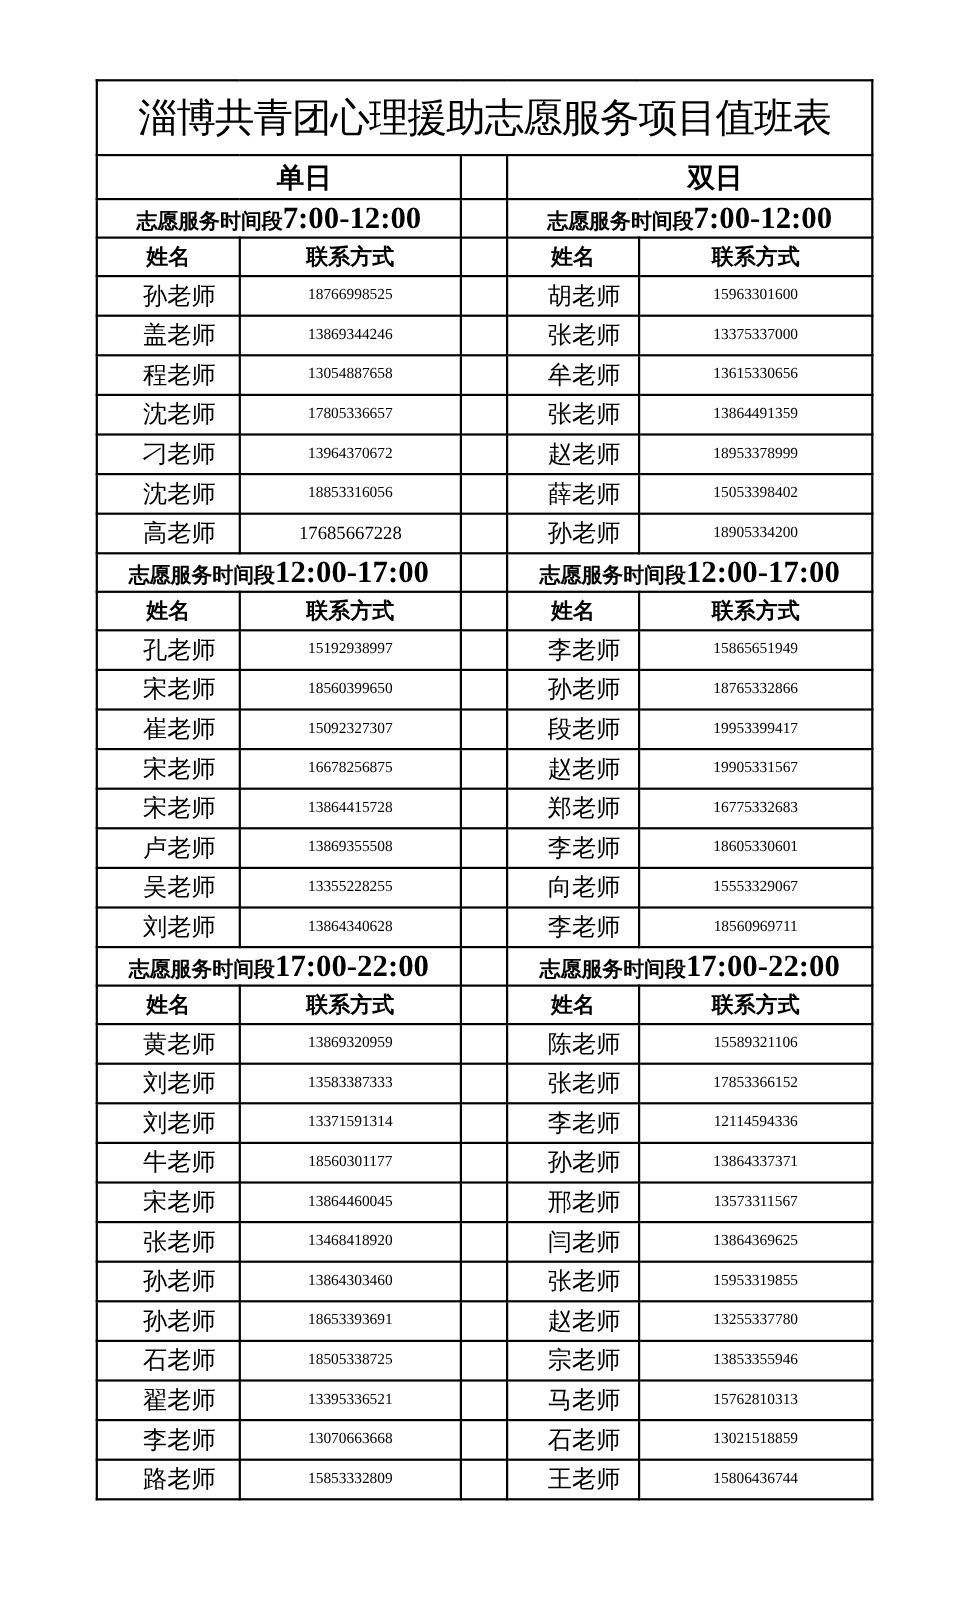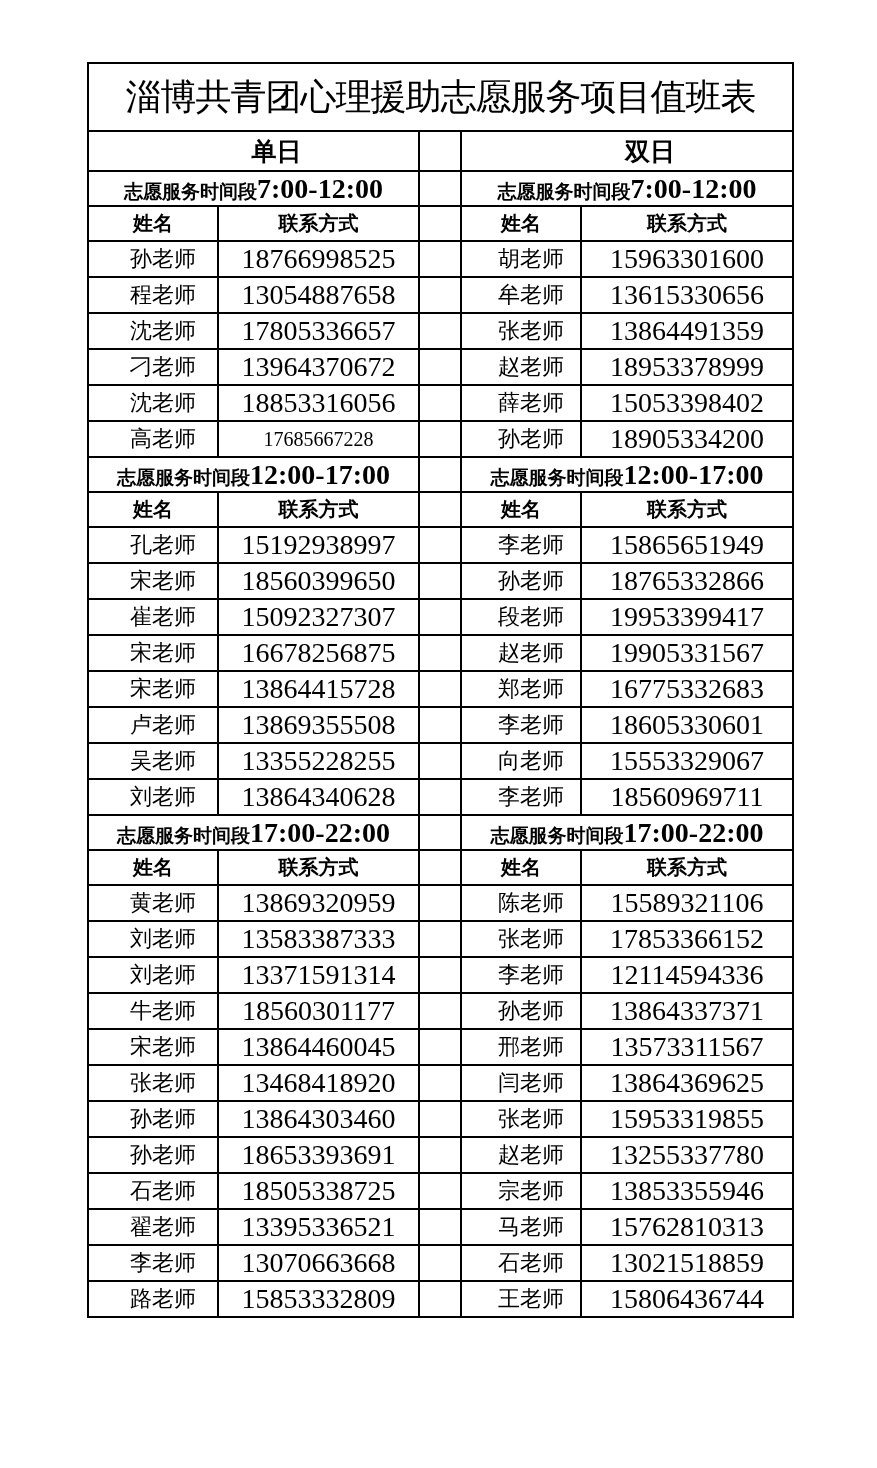--- a/index.html
+++ b/index.html
@@ -1,28 +1,28 @@
 <!DOCTYPE html>
 <html><head>
 <meta charset="utf-8">
 <style>
   html, body { margin: 0; padding: 0; background: #ffffff; }
   body { width: 877px; height: 1468px; position: relative; font-family: "DejaVu Sans", sans-serif; color: #000; }
-  .sheet { position: absolute; left: 87px; top: 62px; width: 609px; }
+  .sheet { position: absolute; left: 87px; top: 72px; width: 609px; }
   table { border-collapse: collapse; width: 705px; table-layout: fixed; }
   td { border: 2px solid #000; padding: 0; text-align: center; vertical-align: middle; overflow: hidden; white-space: nowrap; }
   .title td { height: 66px; font-size: 36px; font-family: "DejaVu Sans", sans-serif; letter-spacing: -1px; }
   .day td { height: 38px; font-size: 25px; font-weight: bold; padding-left: 46px; }
   .slot td { height: 33px; font-size: 19px; font-weight: bold; }
   .slot td .t { font-family: "Liberation Serif", serif; font-weight: bold; font-size: 28px; }
   .hdr td { height: 33px; font-size: 20px; font-weight: bold; }
   .row td { height: 34px; }
   .name { font-size: 22px; padding-left: 20px; }
-  .phone { font-family: "Liberation Serif", serif; font-size: 28px; }
-  .phone.small { font-size: 20px; }
+  .phone { font-family: "Liberation Serif", serif; font-size: 14px; }
+  .phone.small { font-size: 17px; }
   .gap { }
 </style>
 </head>
 <body>
 
 <div class="sheet">
   <table>
     <colgroup>
       <col style="width:130px">
       <col style="width:201px">
@@ -52,20 +52,27 @@
           <td>联系方式</td>
         </tr>
         <tr class="row">
           <td class="name">孙老师</td>
           <td class="phone">18766998525</td>
           <td class="gap"></td>
           <td class="name">胡老师</td>
           <td class="phone">15963301600</td>
         </tr>
         <tr class="row">
+          <td class="name">盖老师</td>
+          <td class="phone">13869344246</td>
+          <td class="gap"></td>
+          <td class="name">张老师</td>
+          <td class="phone">13375337000</td>
+        </tr>
+        <tr class="row">
           <td class="name">程老师</td>
           <td class="phone">13054887658</td>
           <td class="gap"></td>
           <td class="name">牟老师</td>
           <td class="phone">13615330656</td>
         </tr>
         <tr class="row">
           <td class="name">沈老师</td>
           <td class="phone">17805336657</td>
           <td class="gap"></td>

